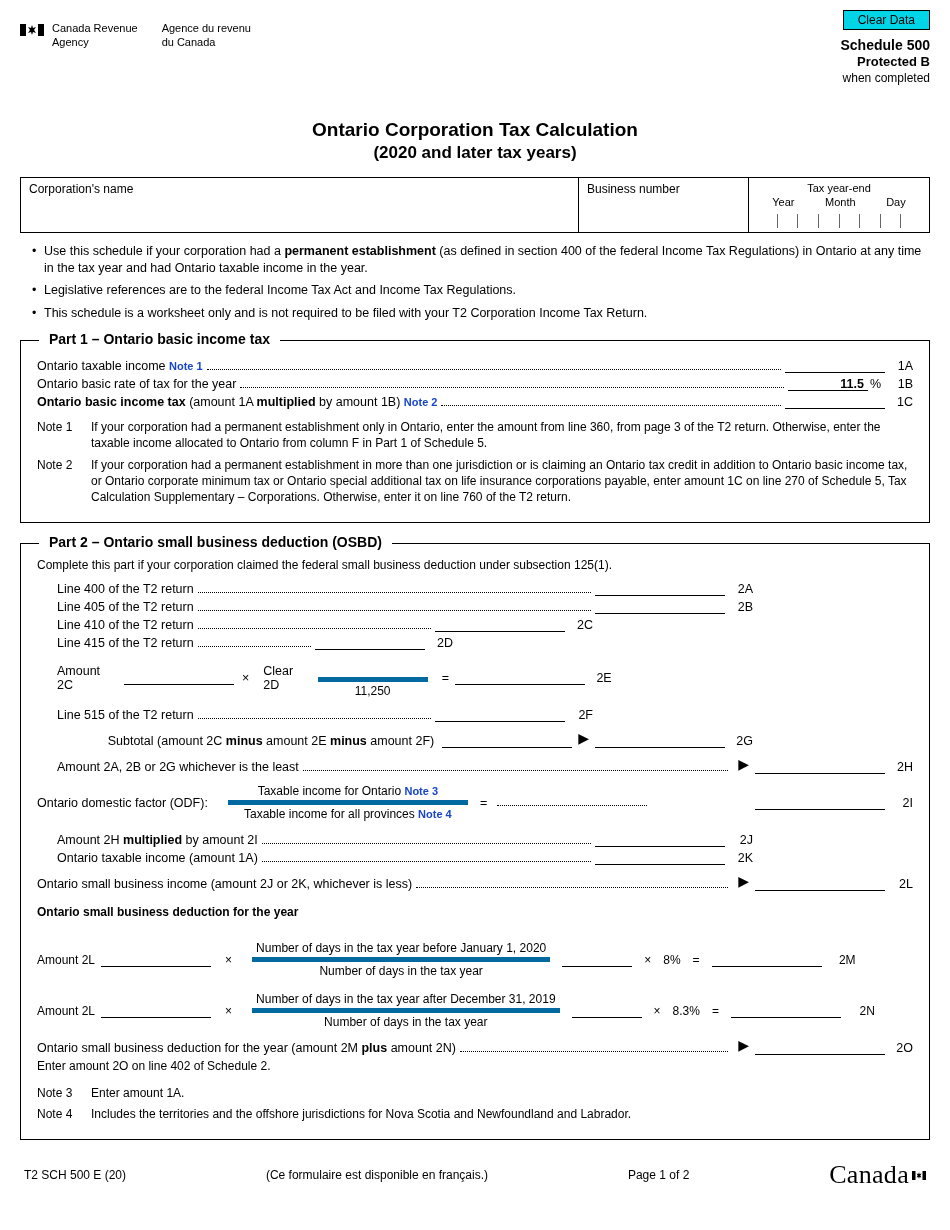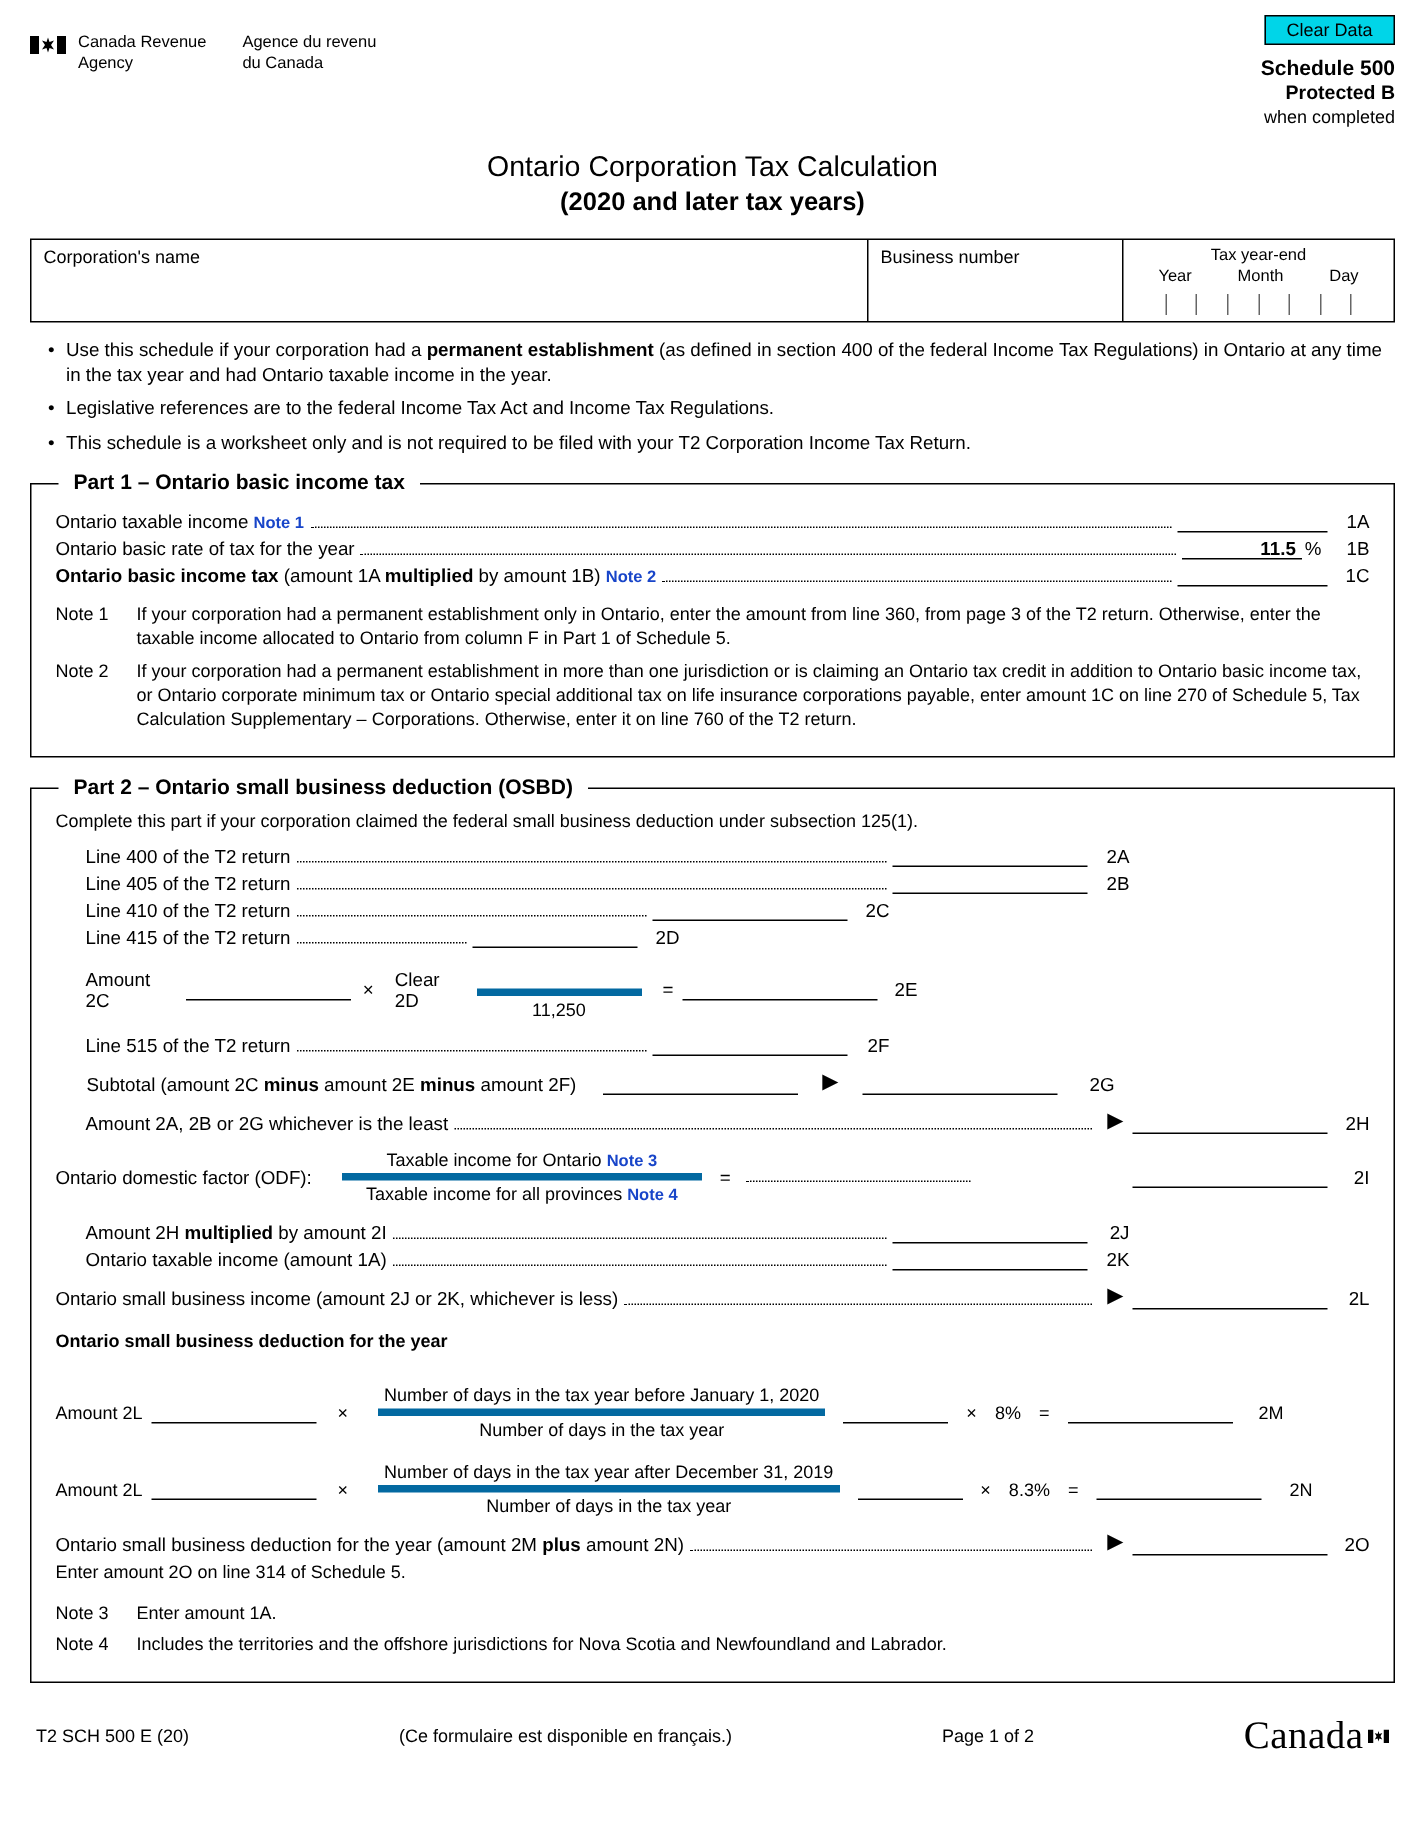--- a/index.html
+++ b/index.html
@@ -6,21 +6,21 @@
   body { margin: 0; padding: 0; font-family: Arial, Helvetica, sans-serif; font-size: 12px; background: #fff; color: #000; width: 950px; }
   .page { padding: 14px 20px 20px 20px; position: relative; }
   .clear-btn { position: absolute; top: 10px; right: 20px; background: #00d5e8; color: #000; border: 1px solid #000; font-size: 12px; padding: 2px 14px; cursor: pointer; }
   .hdr { display: flex; justify-content: space-between; align-items: flex-start; margin-top: 8px; }
   .hdr-left { display: flex; align-items: flex-start; gap: 8px; }
   .flag { width: 24px; height: 12px; margin-top: 2px; }
   .agency { display: flex; gap: 24px; font-size: 11px; line-height: 1.25; }
   .hdr-right { text-align: right; font-size: 12px; line-height: 1.3; margin-top: 14px; }
   .hdr-right .sched { font-weight: bold; font-size: 14px; }
   .hdr-right .prot { font-weight: bold; font-size: 13px; }
-  .title { text-align: center; font-weight: normal; font-size: 19px; margin: 14px 0 2px; }
+  .title { text-align: center; font-weight: bold; font-size: 19px; margin: 32px 0 2px; }
   .subtitle { text-align: center; font-weight: bold; font-size: 17px; margin-bottom: 14px; }
   .top-boxes { display: flex; border: 1px solid #000; margin-bottom: 10px; }
   .top-boxes > div { border-right: 1px solid #000; padding: 4px 8px 24px 8px; font-size: 12px; }
   .top-boxes > div:last-child { border-right: none; }
   .cn { flex: 1; }
   .bn { width: 170px; }
   .ye { width: 180px; padding-bottom: 4px !important; }
   .ye-hdr { text-align: center; font-size: 11px; }
   .ye-row { display: flex; justify-content: space-around; font-size: 11px; text-align: center; margin-top: 2px;}
   .ye-ticks { display:flex; height:18px; margin-top:2px;}
@@ -192,21 +192,21 @@
     </div>
 
     <div class="row indent" style="margin-top:8px;">
         <span class="lbl">Line 515 of the T2 return</span>
         <span class="dots" style="max-width:260px"></span>
         <span class="under-field" style="min-width:130px"></span>
         <span class="code">2F</span>
         <span style="width:320px"></span>
       </div>
 
-    <div class="row indent" style="margin-top:8px;gap:10px;">
+    <div class="row indent" style="margin-top:8px;">
       <span style="flex:1;text-align:right;padding-right:8px;"><span>Subtotal (amount 2C </span><span class="sb">minus</span><span> amount 2E </span><span class="sb">minus</span><span> amount 2F)</span></span>
       <span class="under-field" style="min-width:130px"></span>
       <span class="arrow">▶</span>
       <span class="under-field" style="min-width:130px"></span>
       <span class="code">2G</span>
       <span style="width:160px"></span>
     </div>
 
     <div class="row indent" style="margin-top:8px;">
         <span class="lbl">Amount 2A, 2B or 2G whichever is the least</span>
@@ -286,21 +286,21 @@
       <span class="code">2N</span>
     </div>
 
     <div class="row" style="">
       <span class="lbl"><span>Ontario small business deduction for the year (amount 2M </span><span class="sb">plus</span><span> amount 2N)</span></span>
       <span class="dots"></span>
       <span class="arrow">▶</span>
       <span class="under-field" style="min-width:130px"></span>
       <span class="code">2O</span>
     </div>
-    <div>Enter amount 2O on line 314 of Schedule 5.</div>
+    <div>Enter amount 2O on line 402 of Schedule 2.</div>
 
     <div class="notes" style="margin-top:12px;">
       <div class="note">
           <span class="nl">Note 3</span>
           <span>Enter amount 1A.</span>
         </div>
       <div class="note">
           <span class="nl">Note 4</span>
           <span>Includes the territories and the offshore jurisdictions for Nova Scotia and Newfoundland and Labrador.</span>
         </div>

